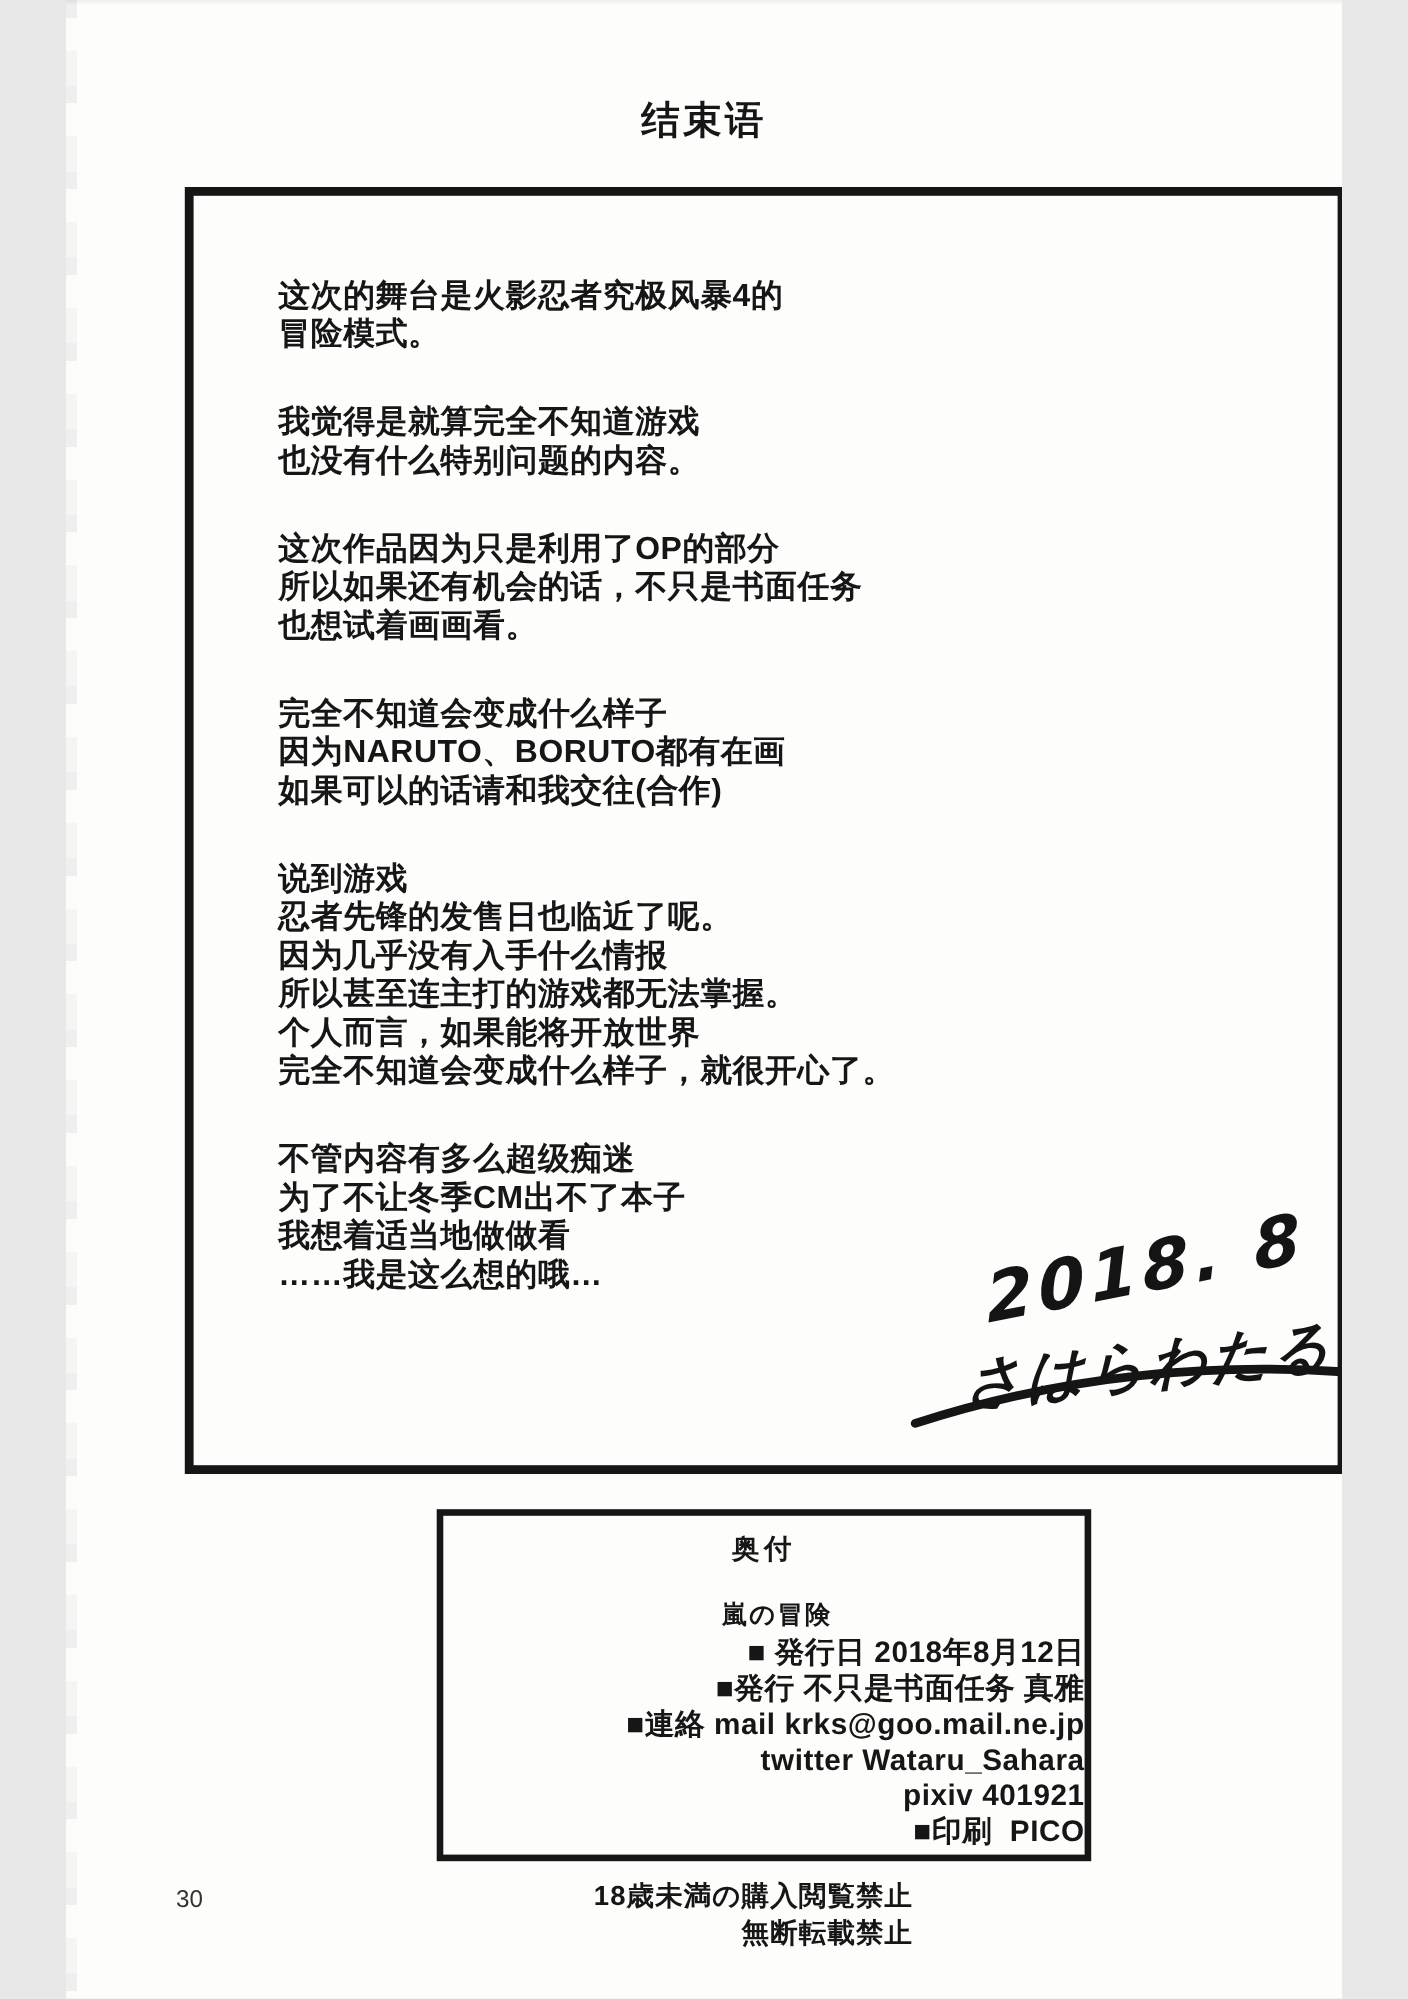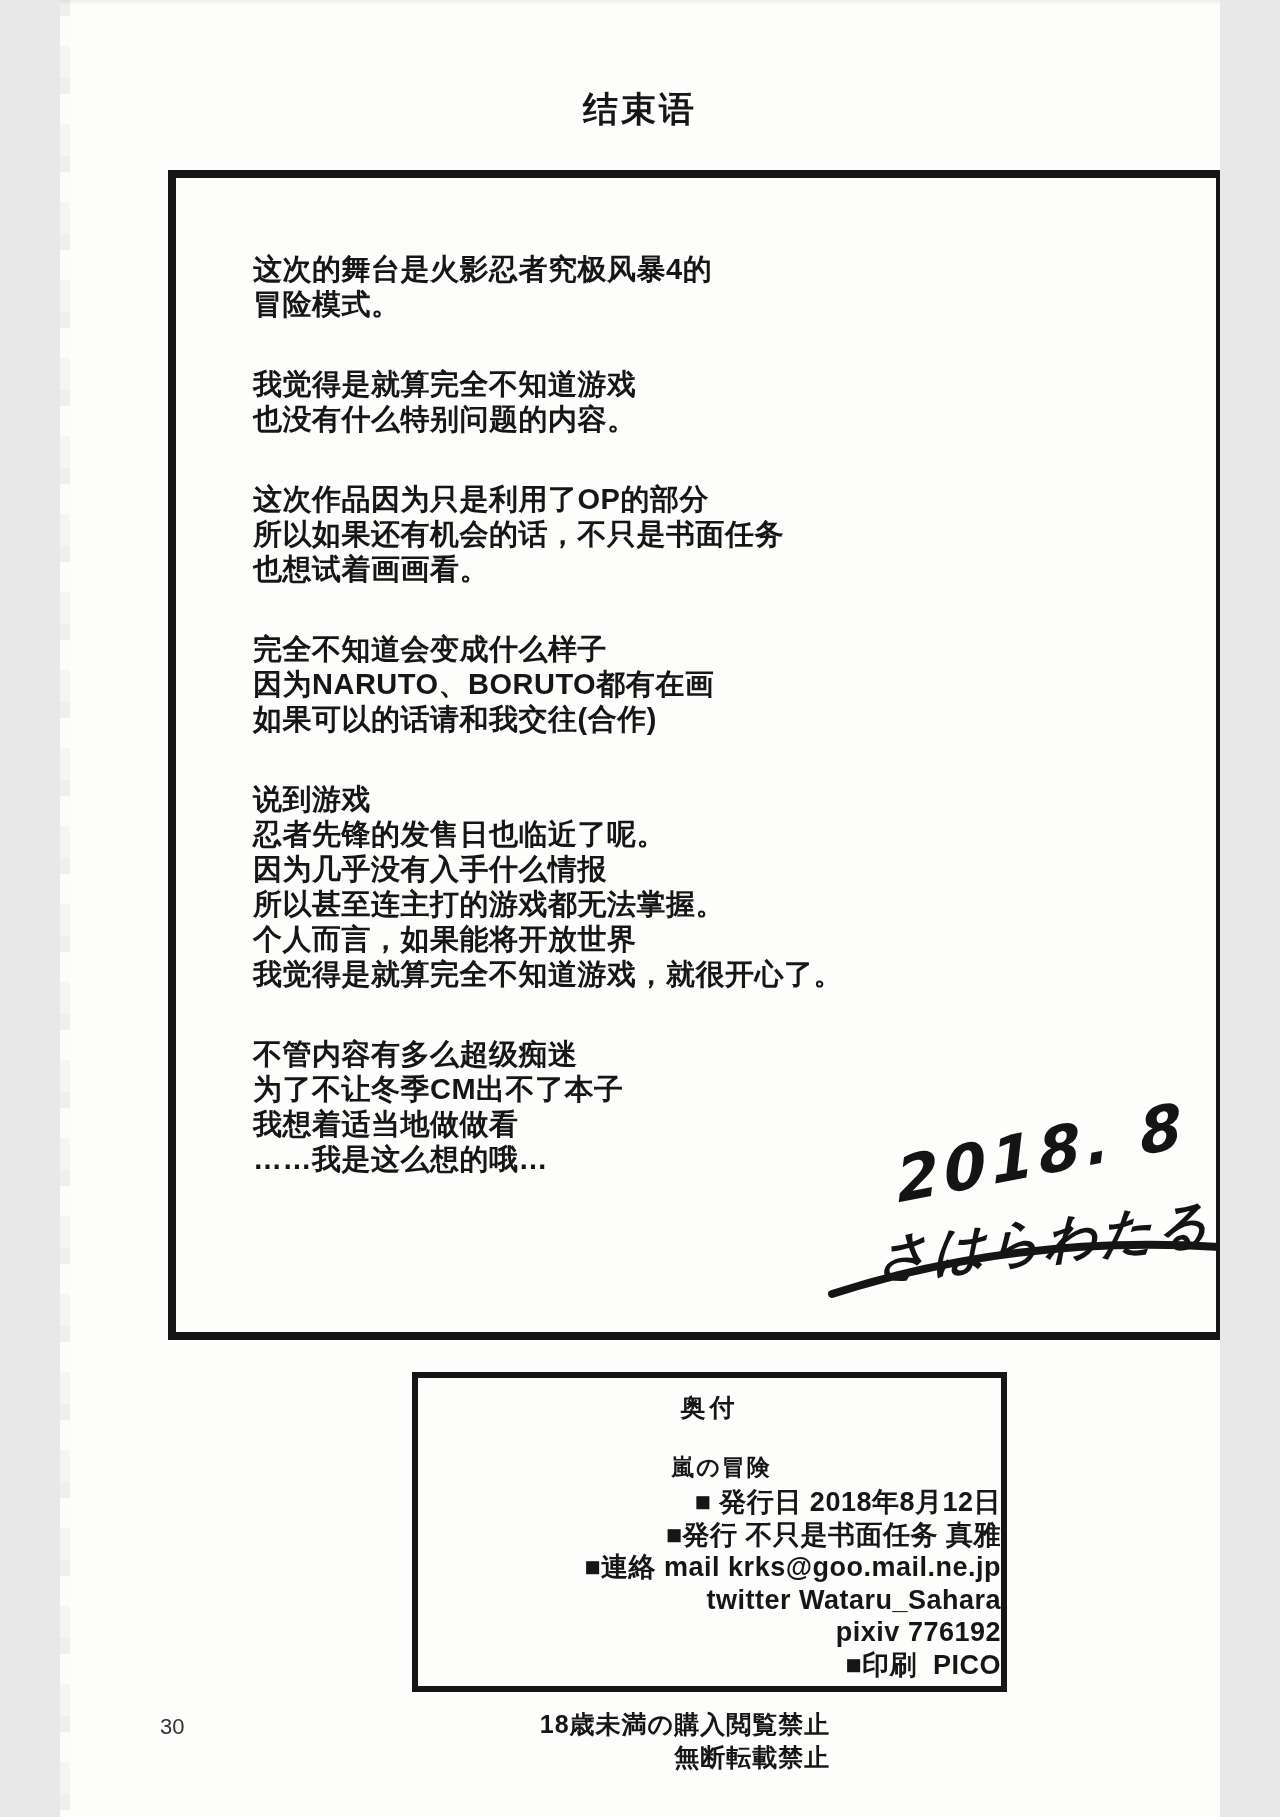--- a/index.html
+++ b/index.html
@@ -59,21 +59,21 @@
     position:absolute;left:700px;top:1028px;
     font-size:52px;font-weight:700;font-style:italic;
     font-family:"DejaVu Sans",sans-serif;
     transform:rotate(-6deg) skewX(-5deg);
     letter-spacing:3px;
     color:#141414;
   }
   .sig-swoosh{position:absolute;left:648px;top:1048px;}
   .colophon-box{
     position:absolute;
-    left:352px;top:1372px;
+    left:337px;top:1372px;
     width:583px;height:308px;        
     border:6px solid #161616;
     text-align:center;
   }
   .colophon-heading{
     margin-top:13px;
     font-size:25px;font-weight:700;letter-spacing:4px;
   }
   .colophon-title{
     margin-top:28px;
@@ -128,21 +128,21 @@
           <div class="tline">完全不知道会变成什么样子</div>
           <div class="tline">因为NARUTO、BORUTO都有在画</div>
           <div class="tline">如果可以的话请和我交往(合作)</div>
         </div>
         <div class="para">
           <div class="tline">说到游戏</div>
           <div class="tline">忍者先锋的发售日也临近了呢。</div>
           <div class="tline">因为几乎没有入手什么情报</div>
           <div class="tline">所以甚至连主打的游戏都无法掌握。</div>
           <div class="tline">个人而言，如果能将开放世界</div>
-          <div class="tline">我觉得是就算完全不知道游戏，就很开心了。</div>
+          <div class="tline">完全不知道会变成什么样子，就很开心了。</div>
         </div>
         <div class="para">
           <div class="tline">不管内容有多么超级痴迷</div>
           <div class="tline">为了不让冬季CM出不了本子</div>
           <div class="tline">我想着适当地做做看</div>
           <div class="tline">……我是这么想的哦…</div>
         </div>
       </div>
 
     <div class="signature">
@@ -155,21 +155,21 @@
   </div>
 
   <div class="colophon-box">
     <div class="colophon-heading">奥付</div>
     <div class="colophon-title">嵐の冒険</div>
     <div class="colophon-lines">
         <div class="coline">■ 発行日 2018年8月12日</div>
         <div class="coline">■発行 不只是书面任务 真雅</div>
         <div class="coline">■連絡 mail krks@goo.mail.ne.jp</div>
         <div class="coline">twitter Wataru_Sahara</div>
-        <div class="coline">pixiv 776192</div>
+        <div class="coline">pixiv 401921</div>
         <div class="coline">■印刷  PICO</div>
       </div>
   </div>
 
   <div class="page-number">30</div>
 
   <div class="footer-notice">
     <div>18歳未満の購入閲覧禁止</div>
     <div>無断転載禁止</div>
   </div>

